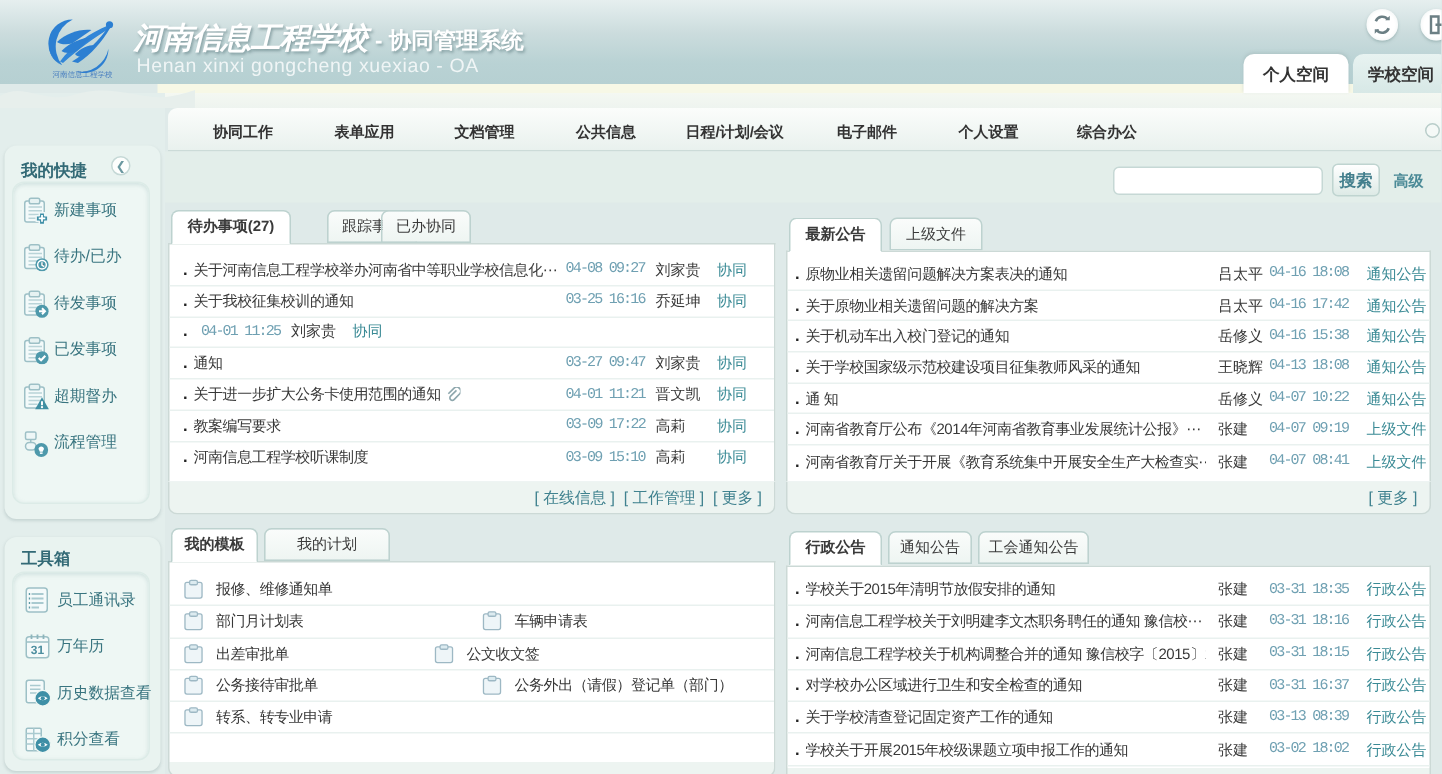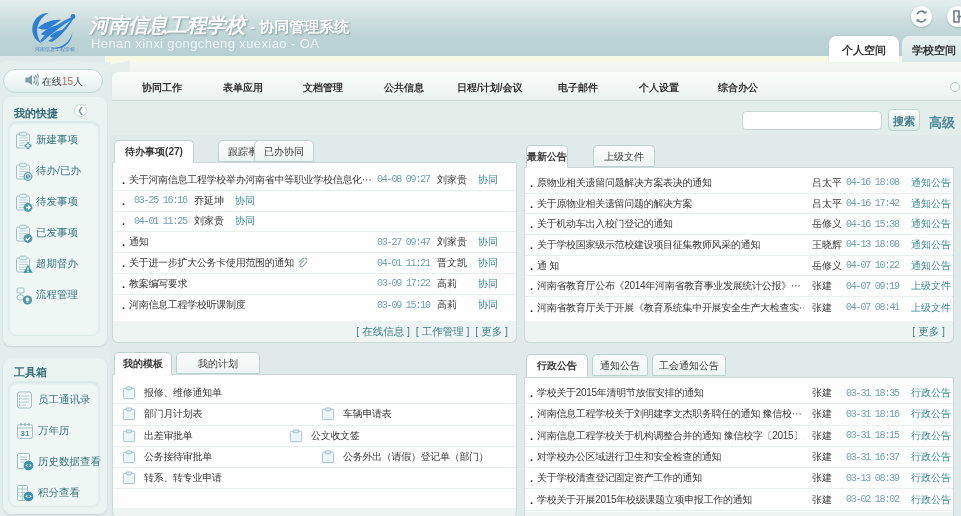--- a/index.html
+++ b/index.html
@@ -11,21 +11,21 @@
 #hdrfade{left:110px;top:62px;width:851px;height:10px;background:linear-gradient(#f4f8f2,#eef4ef);}
 #sbtop{left:0;top:62px;width:110px;height:10px;background:#e3eeec;}
 .cbtn{width:21px;height:21px;border-radius:50%;background:radial-gradient(#ffffff 55%,#e9efef);box-shadow:0 1px 2px rgba(120,150,150,.5);}
 .sptab{top:36px;height:26px;border-radius:7px 7px 0 0;font-size:11px;font-weight:bold;color:#333;text-align:center;line-height:28px;}
 
 #nav{left:112px;top:72px;width:849px;height:29px;background:linear-gradient(#fbfdfb,#e9f1ee);border-radius:6px 0 0 0;border-bottom:1px solid #ccdbd8;}
 .nitem{top:81px;font-size:10px;font-weight:bold;color:#333;letter-spacing:0px;}
 #srow{left:110px;top:101px;width:851px;height:34px;background:#e3eeea;}
 #sinput{left:742px;top:111px;width:140px;height:19px;background:#fff;border:1px solid #c6d8d5;border-radius:4px;}
 #sbtn{left:888px;top:109px;width:32px;height:22px;background:linear-gradient(#ffffff,#ddeae6);border:1px solid #bfd4d0;border-radius:4px;font-size:11px;font-weight:bold;color:#437f8d;text-align:center;line-height:22px;}
-#adv{left:929px;top:114px;font-size:13px;font-weight:bold;color:#4b8a97;}
+#adv{left:929px;top:114px;font-size:10px;font-weight:bold;color:#4b8a97;}
 
 #sbar{left:0;top:72px;width:110px;height:444px;background:#e3eeec;}
 #onpill{left:3px;top:-3px;width:100px;height:24px;border:1px solid #c2d9d8;border-radius:12px;background:linear-gradient(#fdfefd,#e2efed);text-align:center;line-height:24px;font-size:10px;color:#3c4a4a;}
 .sbsec{left:3px;width:104px;border-radius:8px;background:#e9f3f0;box-shadow:0 1px 2px rgba(150,170,170,.35);}
 .sbtitle{font-size:11px;font-weight:bold;color:#336a76;}
 .sbinner{position:absolute;left:5px;width:92px;border-radius:8px;background:#eef7f4;border:1px solid #dcebe7;box-shadow:inset 0 1px 3px rgba(160,190,190,.4);}
 .sbitem{position:absolute;left:12px;height:22px;display:flex;align-items:center;font-size:10.5px;color:#38747f;white-space:nowrap;}
 .sbitem svg{margin-right:3px;}
 
 .tab{position:absolute;height:22px;border:1px solid #bdd2cf;border-radius:5px 5px 0 0;font-size:10px;color:#3a3a3a;text-align:center;line-height:22px;background:linear-gradient(#fafcfb,#eef5f2);white-space:nowrap;}
@@ -88,24 +88,20 @@
 <div class="nitem abs" style="left:558px">电子邮件</div>
 <div class="nitem abs" style="left:639px">个人设置</div>
 <div class="nitem abs" style="left:718px">综合办公</div>
 <div class="abs" style="left:950px;top:82px;width:10px;height:10px;border-radius:50%;background:#f5f9f7;border:1px solid #b9cdca;"></div>
 <div id="srow" class="abs"></div>
 <div id="sinput" class="abs"></div>
 <div id="sbtn" class="abs">搜索</div>
 <div id="adv" class="abs">高级</div>
 
 <div id="sbar" class="abs">
-<div id="onpill" class="abs"><svg width="16" height="12" viewBox="0 0 16 12" style="vertical-align:-1px">
-        <path d="M5.5 3.5H2.5v5h3L9 11V1z" fill="#7e9da0"></path>
-        <path d="M10.5 2.5a5 5 0 0 1 0 7M12.3 1.2a7 7 0 0 1 0 9.6M14.1 0a9 9 0 0 1 0 12" stroke="#8fa8aa" stroke-width="1.1" fill="none"></path>
-      </svg> 在线<span style="color:#b06a5a">15</span>人</div>
 <div class="sbsec abs" style="top:25px;height:249px;">
 <div class="sbtitle abs" style="left:11px;top:9px;">我的快捷</div>
 <div class="abs" style="left:71px;top:7px;width:13px;height:13px;border-radius:50%;background:#fdfefd;border:1px solid #c5d8d6;color:#6b98a0;font-size:8px;text-align:center;line-height:12px;">❮</div>
 <div class="sbinner" style="top:24px;height:215px;"></div>
 <div class="sbitem" style="top:32px;"><svg width="18" height="19" viewBox="0 0 18 19">
           <rect x="1.5" y="3" width="13" height="14" rx="1.5" fill="#f3fafa" stroke="#9dc0c6"></rect>
           <rect x="4.5" y="1.2" width="7" height="3.6" rx="1.2" fill="#e6f2f2" stroke="#9dc0c6"></rect>
           <path d="M4 7h9M4 9.5h9M4 12h9M4 14.5h6" stroke="#b9d4d8" stroke-width="1"></path>
           <path d="M11.2 10.8h3.6v2.1h2.1v3.6h-2.1v2.1h-3.6v-2.1h-2.1v-3.6h2.1z" fill="#3e8fa6" stroke="#eef7f7" stroke-width="1" stroke-linejoin="round"></path>
           <path d="M13 12.4v4.4M10.8 14.6h4.4" stroke="#fff" stroke-width="1.2"></path>
@@ -185,20 +181,21 @@
 <div class="tbl" style="left:112px;top:162px;width:405px;height:159px;">
     <div class="row" style="top:7.0px;height:20.8px;">
       <div class="bl">.</div>
       <div class="t" style="width:243px;">关于河南信息工程学校举办河南省中等职业学校信息化⋯</div>
       <div class="d" style="margin-left:5px;width:53px;">04-08 09:27</div>
       <div class="n" style="margin-left:7px;width:30px;">刘家贵</div>
       <div class="lnk" style="margin-left:11px;">协同</div>
     </div>
     <div class="row" style="top:27.8px;height:20.8px;">
       <div class="bl">.</div>
+      <div class="t" style="width:243px;">关于我校征集校训的通知</div>
       <div class="d" style="margin-left:5px;width:53px;">03-25 16:16</div>
       <div class="n" style="margin-left:7px;width:30px;">乔延坤</div>
       <div class="lnk" style="margin-left:11px;">协同</div>
     </div>
     <div class="row" style="top:48.6px;height:20.8px;">
       <div class="bl">.</div>
       <div class="d" style="margin-left:5px;width:53px;">04-01 11:25</div>
       <div class="n" style="margin-left:7px;width:30px;">刘家贵</div>
       <div class="lnk" style="margin-left:11px;">协同</div>
     </div>
@@ -227,21 +224,21 @@
     </div>
     <div class="row" style="top:131.8px;height:20.8px;border-bottom:none;">
       <div class="bl">.</div>
       <div class="t" style="width:243px;">河南信息工程学校听课制度</div>
       <div class="d" style="margin-left:5px;width:53px;">03-09 15:10</div>
       <div class="n" style="margin-left:7px;width:30px;">高莉</div>
       <div class="lnk" style="margin-left:11px;">协同</div>
     </div>
   </div>
 <div class="ftr" style="left:112px;top:321px;width:405px;height:22px;">[ 在线信息 ]&nbsp; [ 工作管理 ]&nbsp; [ 更多 ]</div>
-<div class="tab on" style="left:526px;top:145px;width:42px;">最新公告</div>
+<div class="tab on" style="left:526px;top:145px;width:62px;">最新公告</div>
 <div class="tab" style="left:593px;top:145px;width:62px;">上级文件</div>
 <div class="tbl" style="left:524px;top:167px;width:430px;height:154px;">
     <div class="row" style="top:5.0px;height:20.7px;padding-left:5px;">
       <div class="bl">.</div>
       <div class="t" style="width:267px;">原物业相关遗留问题解决方案表决的通知</div>
       <div class="n" style="margin-left:8px;width:30px;">吕太平</div>
       <div class="d" style="margin-left:4px;width:53px;">04-16 18:08</div>
       <div class="lnk" style="margin-left:12px;">通知公告</div>
     </div>
     <div class="row" style="top:25.7px;height:20.7px;padding-left:5px;">

